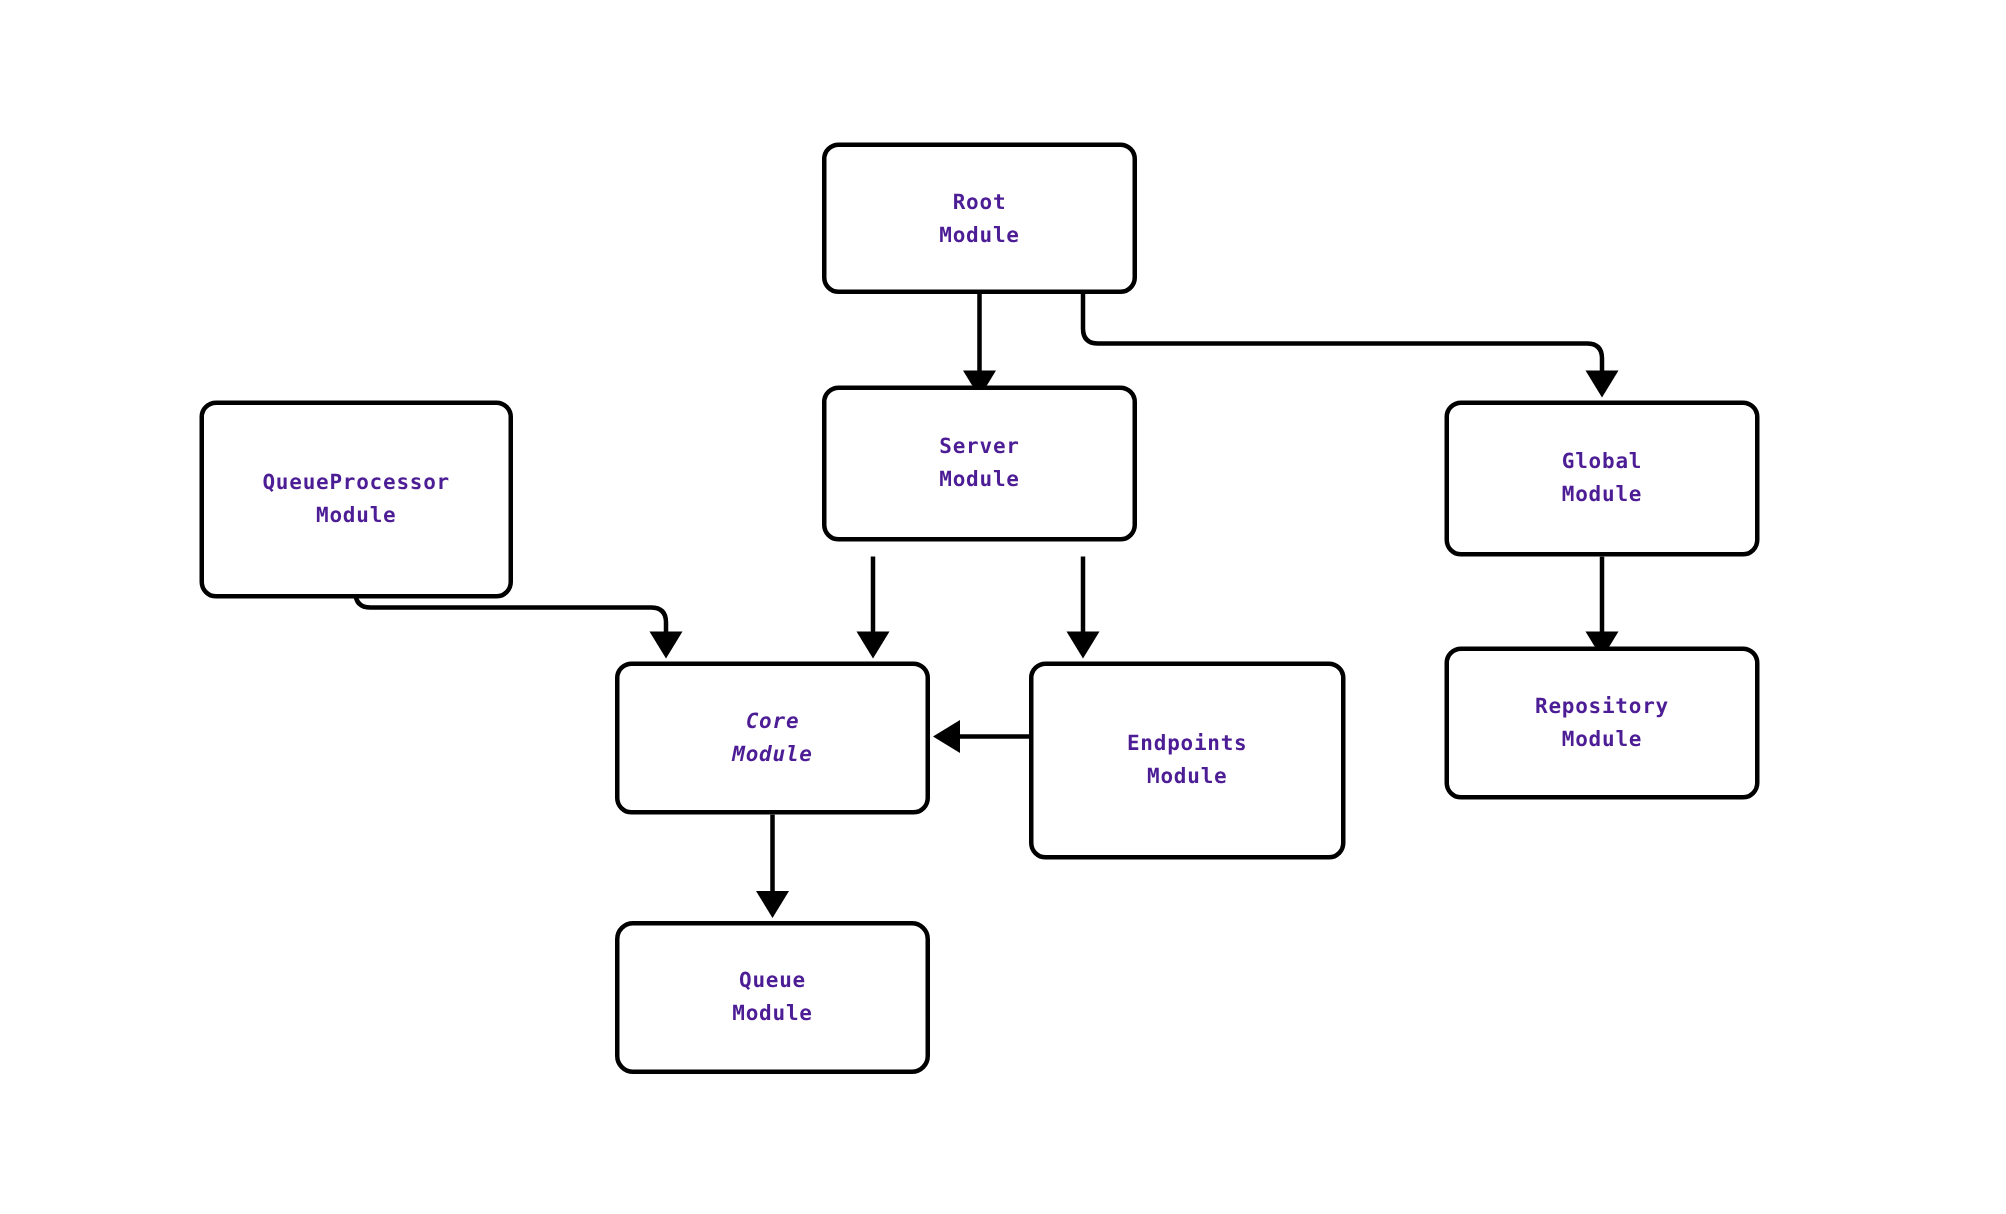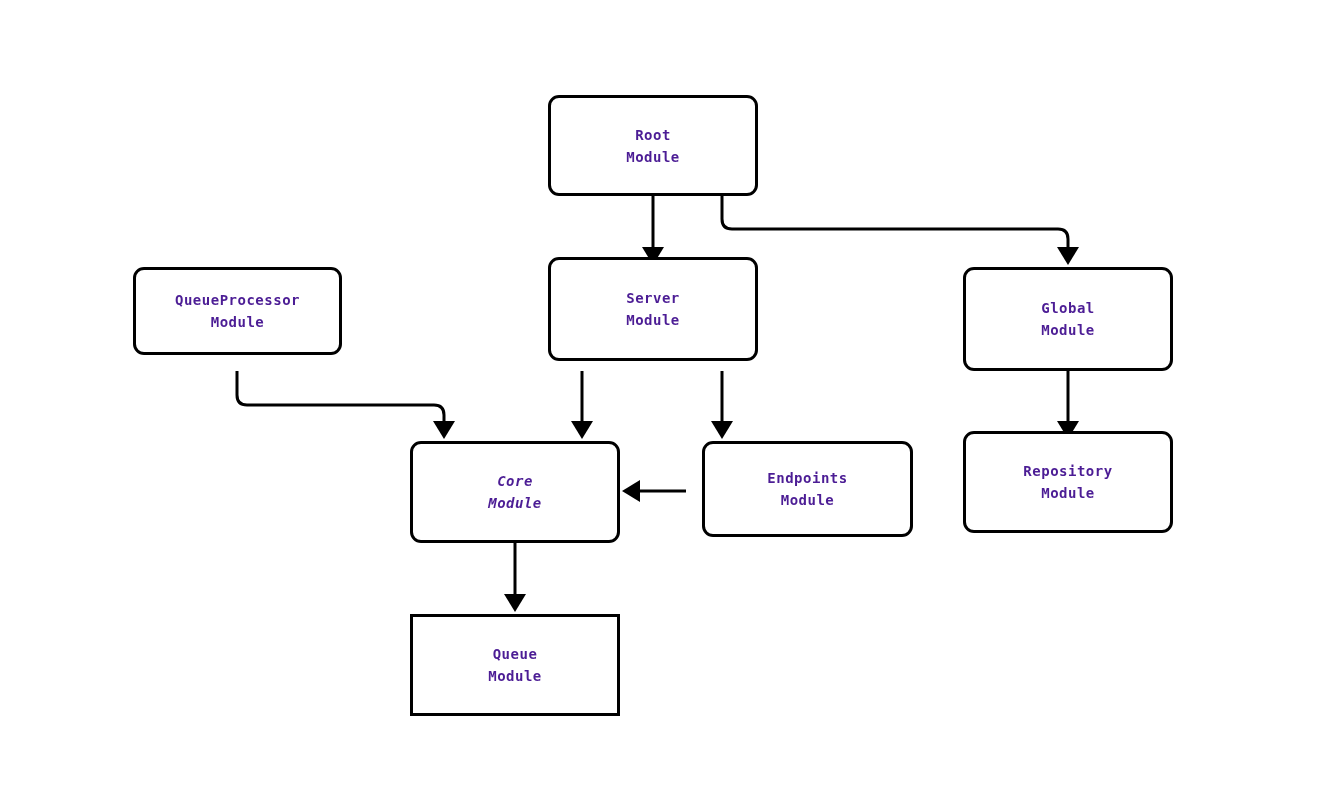--- a/index.html
+++ b/index.html
@@ -72,48 +72,48 @@
         <polygon points="640,480 640,502 622,491" fill="#000000"></polygon>
         <polygon points="504,594 526,594 515,612" fill="#000000"></polygon>
       </g>
   </svg>
 
   <div class="node" style="left: 548px; top: 95px; width: 210px; height: 101px; border-width: 3px; border-color: rgb(0, 0, 0); border-radius: 11px;">
     <span class="node-line">Root</span>
     <span class="node-line">Module</span>
   </div>
 
-  <div class="node" style="left: 133px; top: 267px; width: 209px; height: 88px; border-width: 3px; border-color: rgb(0, 0, 0); border-radius: 11px;">
+  <div class="node" style="left: 133px; top: 267px; width: 209px; height: 132px; border-width: 3px; border-color: rgb(0, 0, 0); border-radius: 11px;">
     <span class="node-line">QueueProcessor</span>
     <span class="node-line">Module</span>
   </div>
 
   <div class="node" style="left: 548px; top: 257px; width: 210px; height: 104px; border-width: 3px; border-color: rgb(0, 0, 0); border-radius: 11px;">
     <span class="node-line">Server</span>
     <span class="node-line">Module</span>
   </div>
 
   <div class="node" style="left: 963px; top: 267px; width: 210px; height: 104px; border-width: 3px; border-color: rgb(0, 0, 0); border-radius: 11px; justify-content: center;">
     <span class="node-line">Global</span>
     <span class="node-line">Module</span>
   </div>
 
   <div class="node" style="left: 410px; top: 441px; width: 210px; height: 102px; border-width: 3px; border-color: rgb(0, 0, 0); border-radius: 11px; font-style: italic;">
     <span class="node-line">Core</span>
     <span class="node-line">Module</span>
   </div>
 
-  <div class="node" style="left: 702px; top: 441px; width: 211px; height: 96px; border-width: 3px; border-color: rgb(0, 0, 0); border-radius: 11px;">
+  <div class="node" style="left: 686px; top: 441px; width: 211px; height: 132px; border-width: 3px; border-color: rgb(0, 0, 0); border-radius: 11px;">
     <span class="node-line">Endpoints</span>
     <span class="node-line">Module</span>
   </div>
 
   <div class="node" style="left: 963px; top: 431px; width: 210px; height: 102px; border-width: 3px; border-color: rgb(0, 0, 0); border-radius: 11px;">
     <span class="node-line">Repository</span>
     <span class="node-line">Module</span>
   </div>
 
-  <div class="node" style="left: 410px; top: 614px; width: 210px; height: 102px; border-width: 3px; border-color: rgb(0, 0, 0); border-radius: 0;">
+  <div class="node" style="left: 410px; top: 614px; width: 210px; height: 102px; border-width: 3px; border-color: rgb(0, 0, 0); border-radius: 12px;">
     <span class="node-line">Queue</span>
     <span class="node-line">Module</span>
   </div>
 
 </div>
 
 </body></html>

